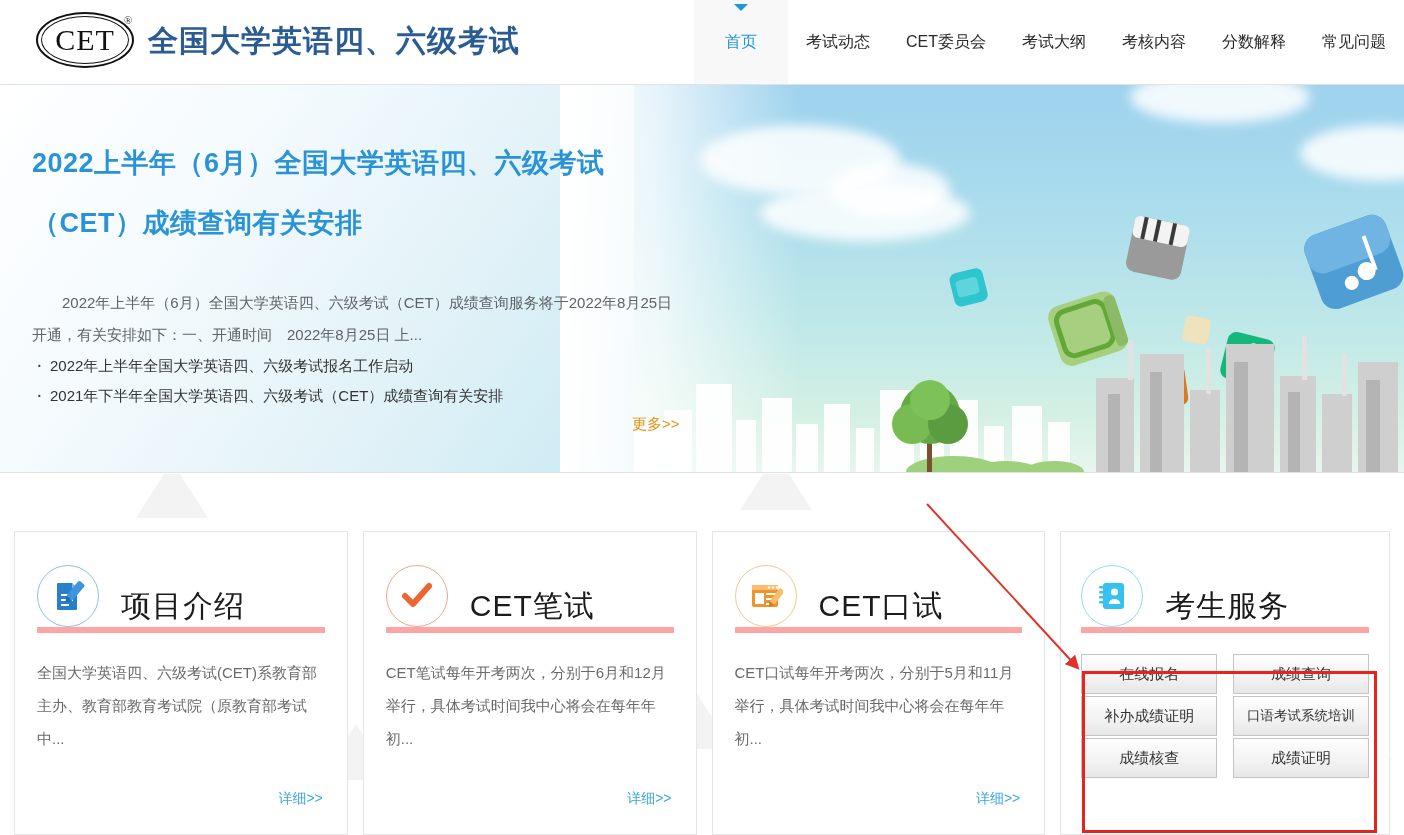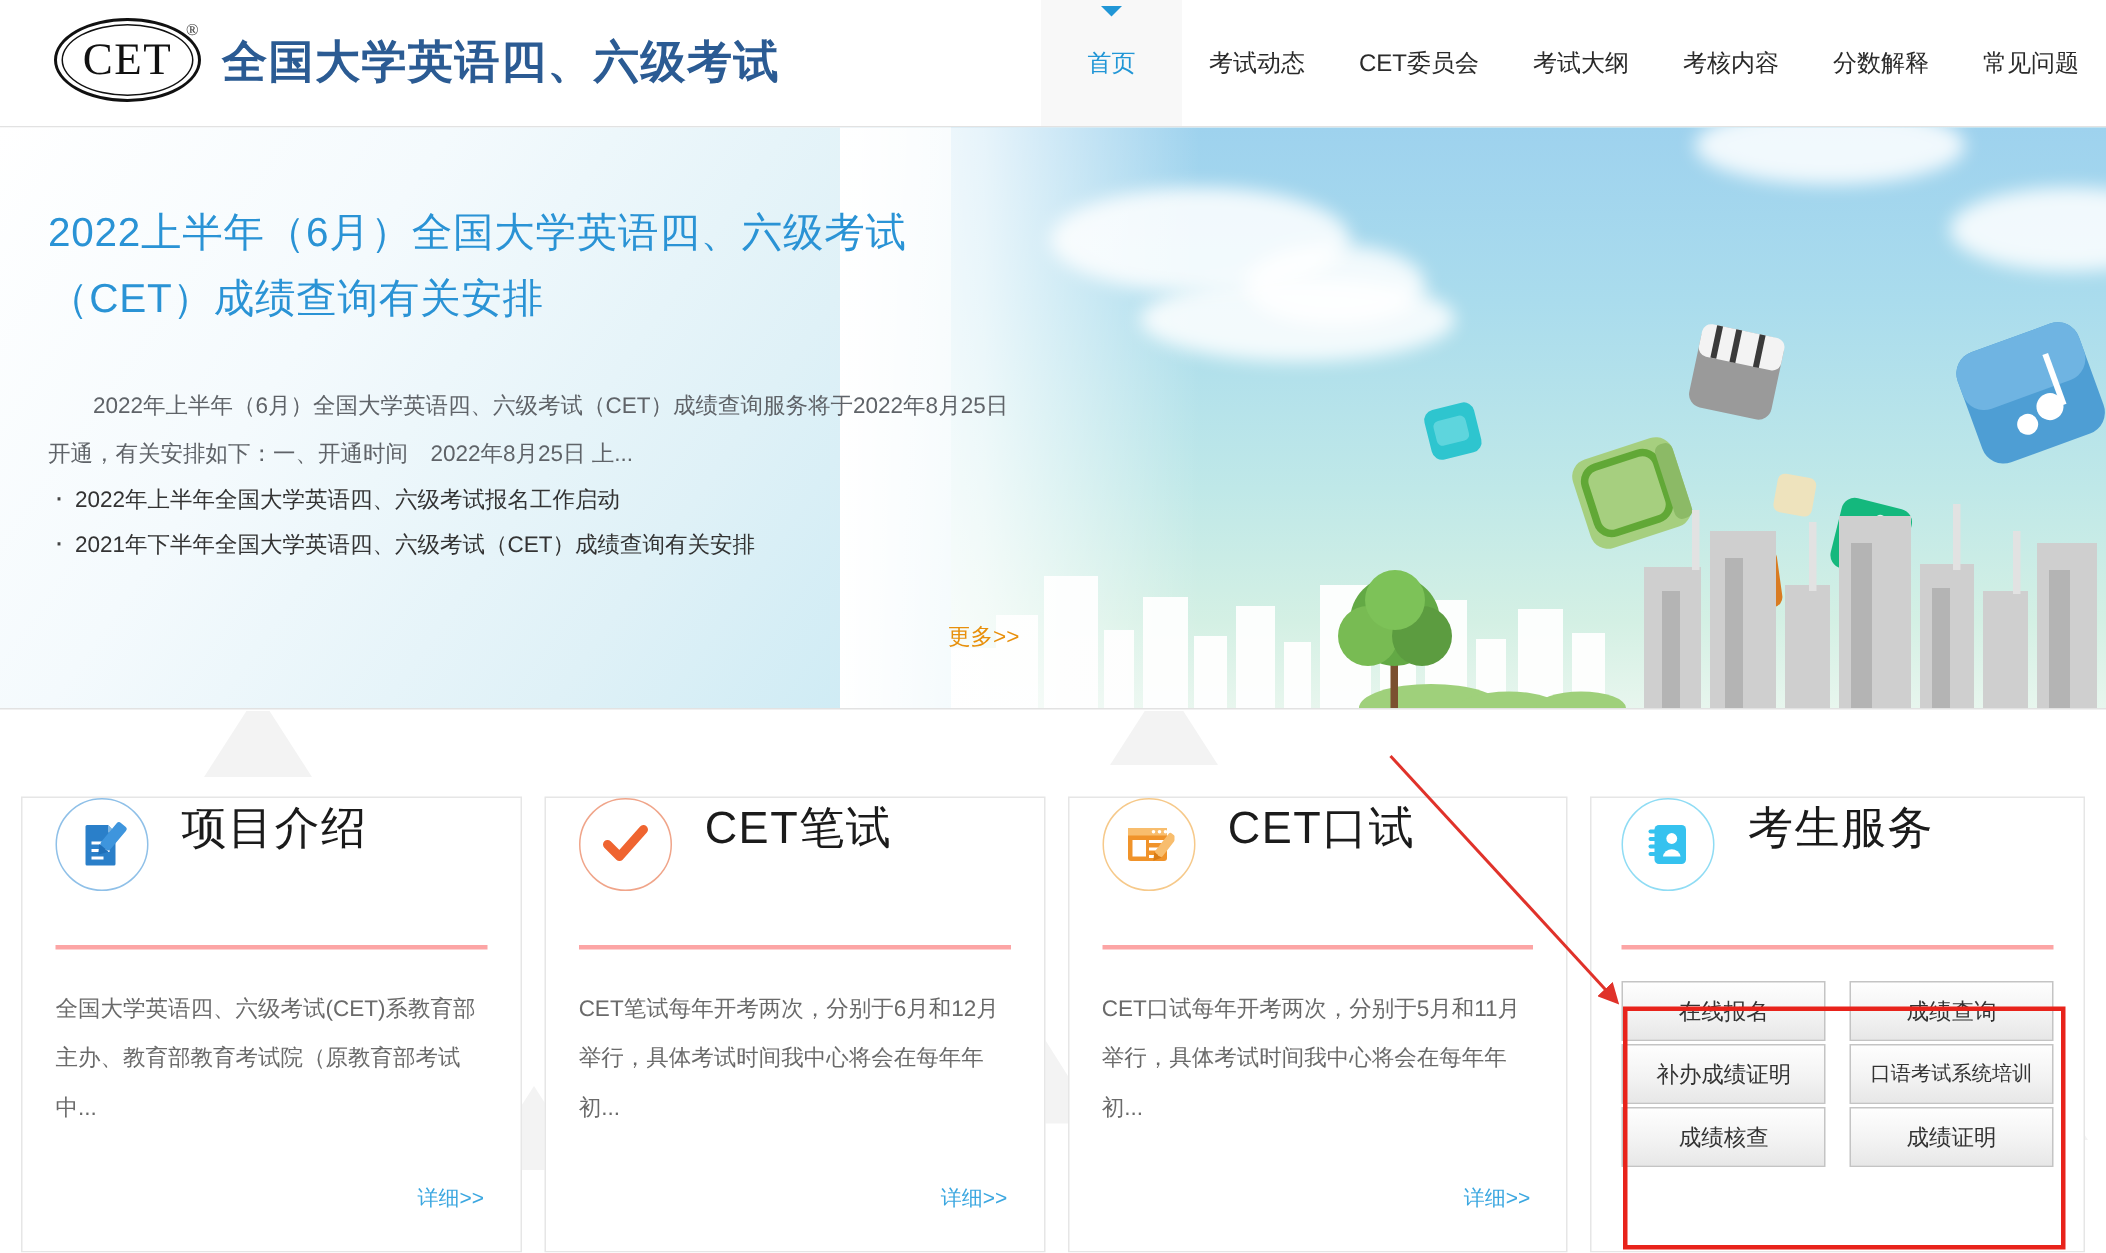--- a/index.html
+++ b/index.html
@@ -150,23 +150,23 @@
     width: 770px; height: 140px;
   }
   #banner-text {
     position: absolute;
     left: 0; top: 0;
     width: 760px; height: 388px;
     padding: 48px 0 0 32px;
   }
   #banner-title {
     font-size: 27px;
-    line-height: 44px;
+    line-height: 60px;
     color: #2a93d5;
-    font-weight: 400;
+    font-weight: 700;
     width: 660px;
     letter-spacing: 0.5px;
   }
   #banner-desc {
     margin-top: 34px;
     width: 645px;
     font-size: 15px;
     line-height: 32px;
     color: #5f6368;
     text-indent: 2em;
@@ -233,22 +233,22 @@
   .card {
     position: relative;
     flex: 1 1 0;
     background: #ffffff;
     border: 1px solid #e6e6e6;
     padding: 0 22px;
   }
   .card-head {
     height: 101px;
     display: flex;
-    align-items: flex-start;
-    border-bottom: 3px solid #fca5a5;
+    align-items: flex-end;
+    border-bottom: 6px solid #fca5a5;
   }
   .card-icon {
     width: 62px; height: 62px;
     border-radius: 50%;
     border: 1.5px solid;
     display: flex;
     align-items: center;
     justify-content: center;
     flex: none;
   }

